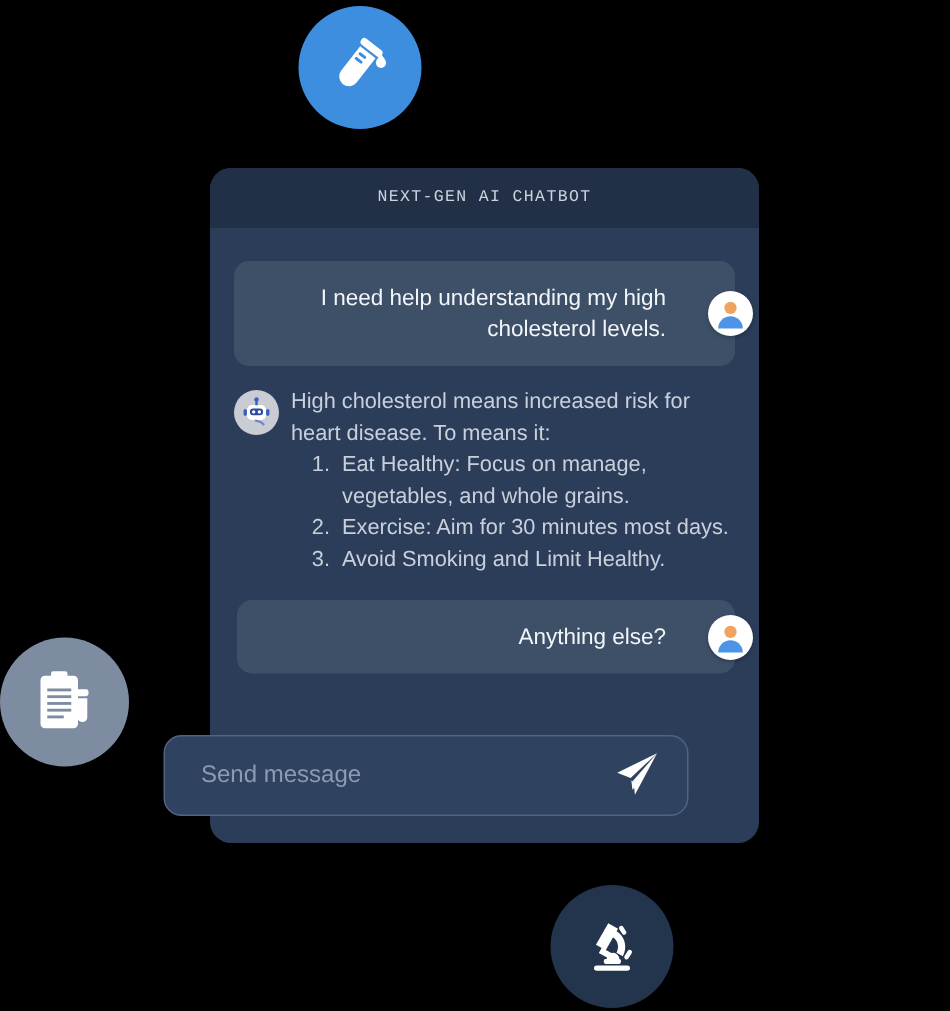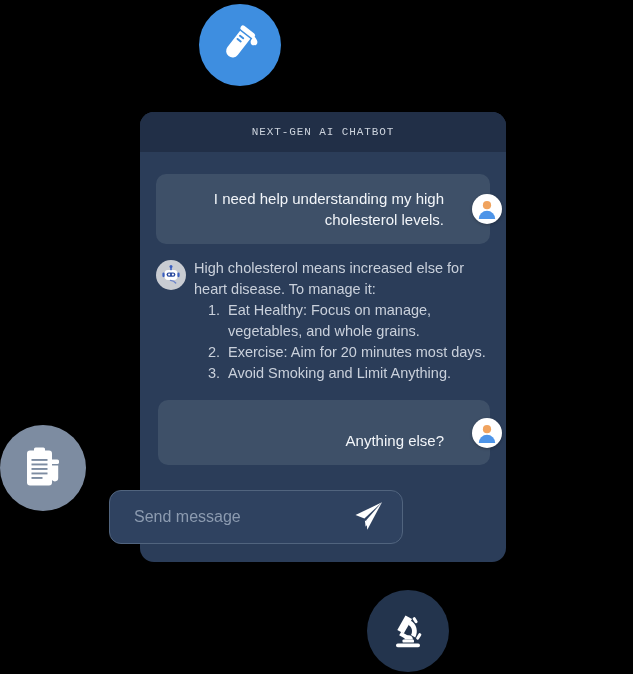--- a/index.html
+++ b/index.html
@@ -87,21 +87,21 @@
   .bubble {
     background: #3e5068;
     border-radius: 10px;
     color: #f2f5f9;
     font-size: 15px;
     line-height: 21px;
     padding: 14px 46px 14px 8px;
     max-width: 300px;
     text-align: right;
   }
-  .bubble.short { padding: 30px 46px 14px 18px; min-width: 268px; }
+  .bubble.short { padding: 14px 46px 14px 18px; min-width: 268px; }
 
   .avatar {
     position: absolute;
     width: 30px; height: 30px;
     border-radius: 50%;
     background: #ffffff;
     display: flex;
     align-items: center;
     justify-content: center;
     box-shadow: 0 1px 3px rgba(0,0,0,0.25);
@@ -132,21 +132,21 @@
     padding-left: 30px;
     list-style: decimal;
   }
   .bot-list li { padding-left: 4px; }
 
   
   #input-wrap {
     position: absolute;
     left: -31px;
     top: 378px;
-    width: 294px;
+    width: 350px;
     height: 54px;
     background: #2f4260;
     border: 1px solid #51647e;
     border-radius: 12px;
     box-sizing: border-box;
     display: flex;
     align-items: center;
     padding: 0 14px 0 22px;
   }
   #send-input {
@@ -254,25 +254,25 @@
           <circle cx="9.1" cy="10.6" r="1.1" fill="#ffffff"></circle>
           <circle cx="12.9" cy="10.6" r="1.1" fill="#ffffff"></circle>
           <rect x="2.4" y="8.6" width="2.2" height="4.6" rx="1.1" fill="#3b5fc0"></rect>
           <rect x="17.4" y="8.6" width="2.2" height="4.6" rx="1.1" fill="#3b5fc0"></rect>
           <rect x="10.2" y="2.6" width="1.6" height="3.6" fill="#3b5fc0"></rect>
           <circle cx="11" cy="2.4" r="1.5" fill="#3b5fc0"></circle>
           <path d="M10.5 16.4 q3.6 .6 5.2 2.6" stroke="#6f86c9" stroke-width="1.4" fill="none" stroke-linecap="round"></path>
         </svg>
       </span>
       <div class="bot-text">
-        <p class="lead">High cholesterol means increased else for heart disease. To manage it:</p>
+        <p class="lead">High cholesterol means increased risk for heart disease. To means it:</p>
         <ol class="bot-list">
           <li>Eat Healthy: Focus on manage, vegetables, and whole grains.</li>
-          <li>Exercise: Aim for 20 minutes most days.</li>
-          <li>Avoid Smoking and Limit Anything.</li>
+          <li>Exercise: Aim for 30 minutes most days.</li>
+          <li>Avoid Smoking and Limit Healthy.</li>
         </ol>
       </div>
     </div>
 
     <div class="msg-row user" style="margin-top:16px;">
       <div class="bubble short">Anything else?</div>
       <span class="avatar user-av">
         <svg width="22" height="22" viewBox="0 0 22 22" aria-hidden="true">
           <circle cx="11" cy="7.2" r="4.1" fill="#f0a35e"></circle>
           <path d="M2.8 21 a8.2 8.2 0 0 1 16.4 0 Z" fill="#4d94e8"></path>

